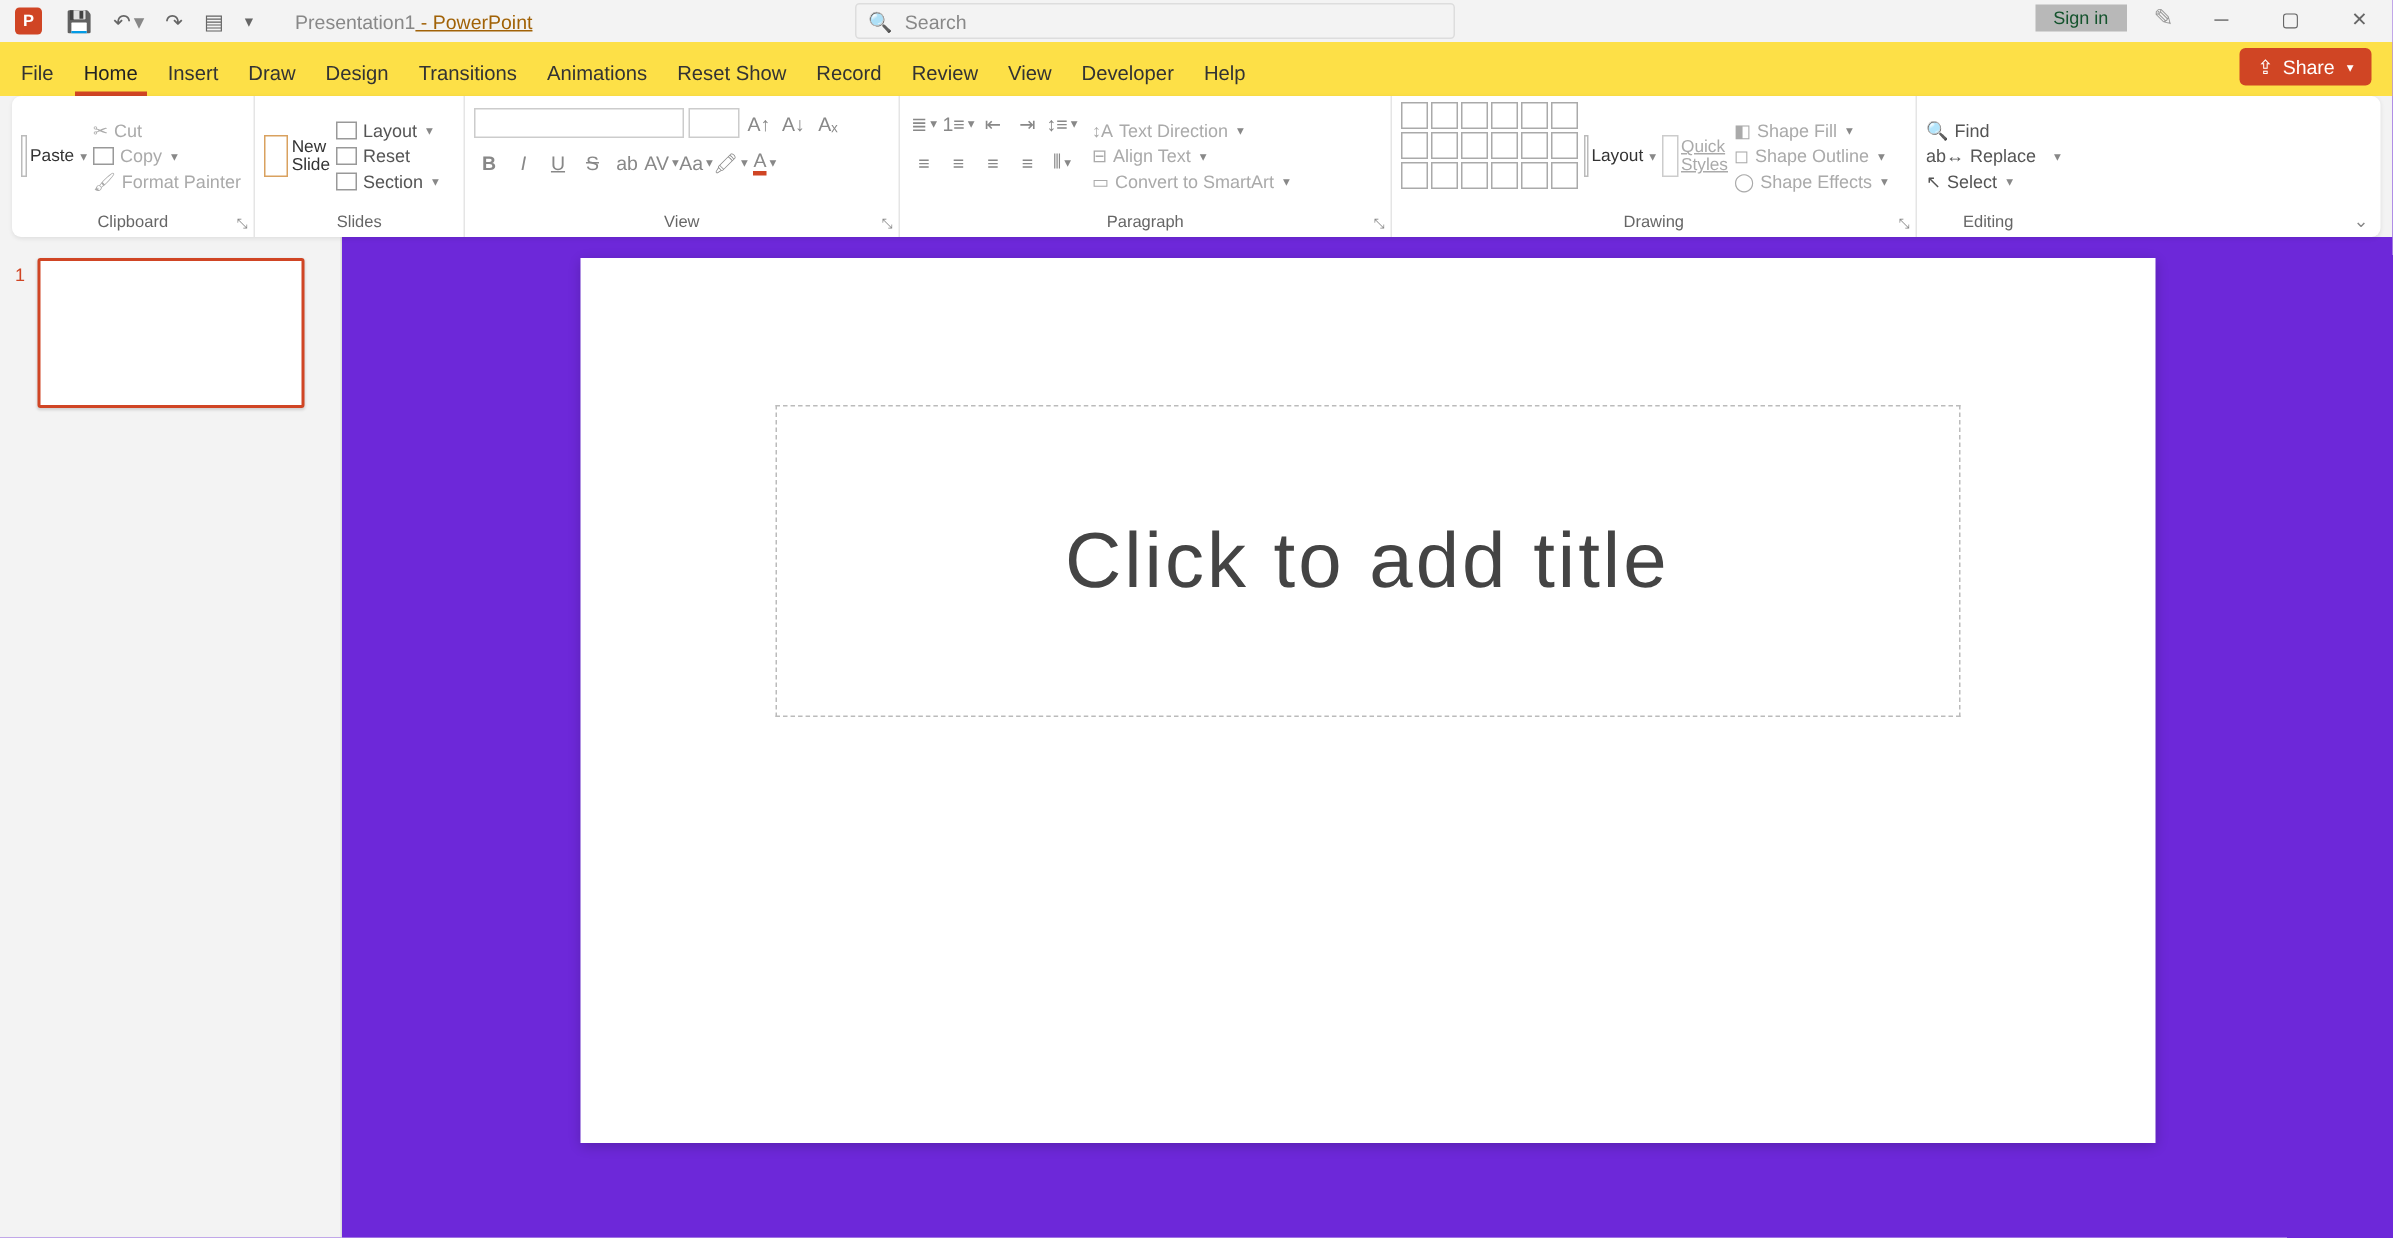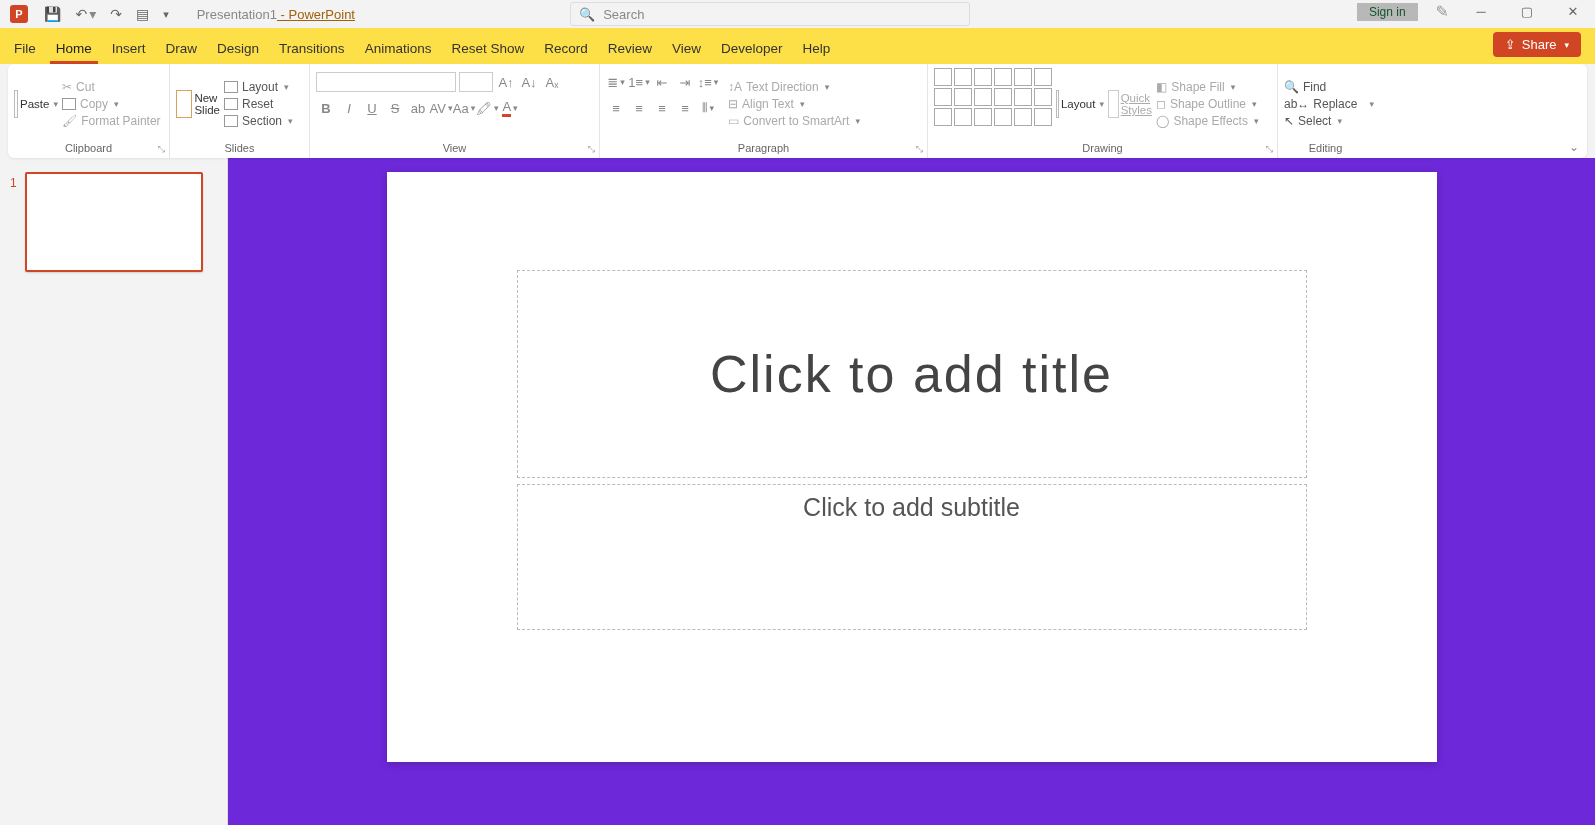--- a/index.html
+++ b/index.html
@@ -325,18 +325,15 @@
     <div class="thumb-row">
       <div class="slide-num">1</div>
       <div class="thumb"></div>
     </div>
   </div>
   <div class="canvas-area">
     <div class="slide-canvas">
       <div class="placeholder ph-title">
         <span>Click to add title</span>
       </div>
-      <div class="placeholder ph-sub">
-        <span>Click to add subtitle</span>
-      </div>
     </div>
   </div>
 </div>
 
 </body></html>

